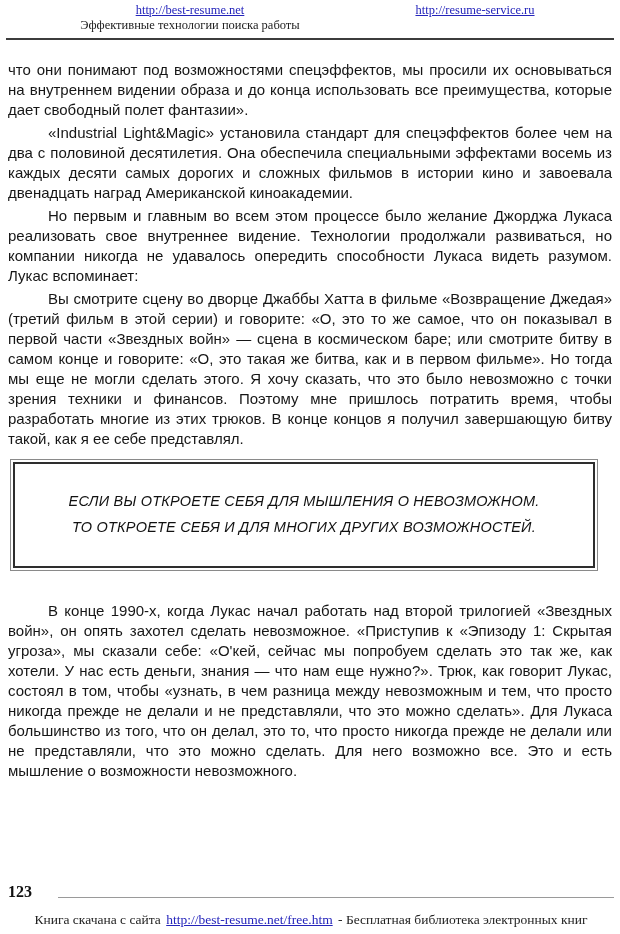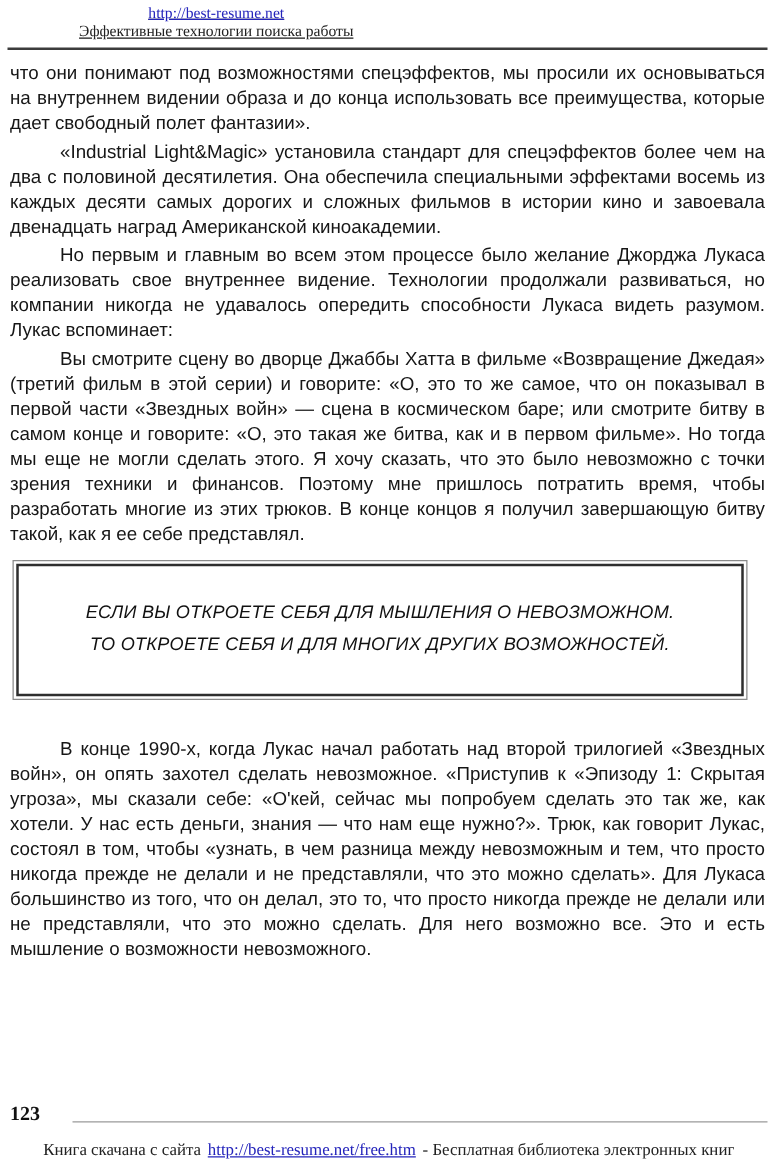--- a/index.html
+++ b/index.html
@@ -7,29 +7,29 @@
     width: 620px; height: 934px;
     background: #ffffff;
     position: relative;
     overflow: hidden;
     font-family: "Liberation Sans", sans-serif;
     color: #1a1a1a;
   }
   .page { width: 620px; height: 934px; position: relative; }
 
   
-  .header { padding: 3px 8px 0 8px; display: flex; justify-content: space-between; text-decoration: underline; }
+  .header { padding: 3px 8px 0 8px; display: flex; justify-content: center; }
   .header-col { font-family: "Liberation Serif", serif; font-size: 12.5px; line-height: 15px; text-align: center; color: #222; }
   .header-col.left  { width: 330px; }
   .header-col.right { width: 240px; }
   a.doc-link { color: #2424bb; text-decoration: underline; cursor: pointer; }
   .header-rule { border: 0; border-top: 2px solid #3c3c3c; margin: 5px 6px 0 6px; }
 
   
-  .content { padding: 9px 8px 0 8px; }
+  .content { padding: 20px 8px 0 8px; }
   .para {
     font-size: 15px; line-height: 20px;
     text-align: justify;
     margin: 0 0 3px 0;
     color: #161616;
   }
   .para.indent { text-indent: 40px; }
 
   
   .quote-box-outer {
@@ -71,20 +71,21 @@
 <body>
 
 <div class="page">
 
   <div class="header">
     <div class="header-col left">
       <div><a class="doc-link">http://best-resume.net</a></div>
       <div>Эффективные технологии поиска работы</div>
     </div>
     <div class="header-col right">
+      <div><a class="doc-link">http://resume-service.ru</a></div>
     </div>
   </div>
   <hr class="header-rule">
 
   <div class="content">
     <p class="para">что они понимают под возможностями спецэффектов, мы просили их основываться на внутреннем видении образа и до конца использовать все преимущества, которые дает свободный полет фантазии».</p>
     <p class="para indent">«Industrial Light&amp;Magic» установила стандарт для спецэффектов более чем на два с половиной десятилетия. Она обеспечила специальными эффектами восемь из каждых десяти самых дорогих и сложных фильмов в истории кино и завоевала двенадцать наград Американской киноакадемии.</p>
     <p class="para indent">Но первым и главным во всем этом процессе было желание Джорджа Лукаса реализовать свое внутреннее видение. Технологии продолжали развиваться, но компании никогда не удавалось опередить способности Лукаса видеть разумом. Лукас вспоминает:</p>
     <p class="para indent">Вы смотрите сцену во дворце Джаббы Хатта в фильме «Возвращение Джедая» (третий фильм в этой серии) и говорите: «О, это то же самое, что он показывал в первой части «Звездных войн» — сцена в космическом баре; или смотрите битву в самом конце и говорите: «О, это такая же битва, как и в первом фильме». Но тогда мы еще не могли сделать этого. Я хочу сказать, что это было невозможно с точки зрения техники и финансов. Поэтому мне пришлось потратить время, чтобы разработать многие из этих трюков. В конце концов я получил завершающую битву такой, как я ее себе представлял.</p>
 

